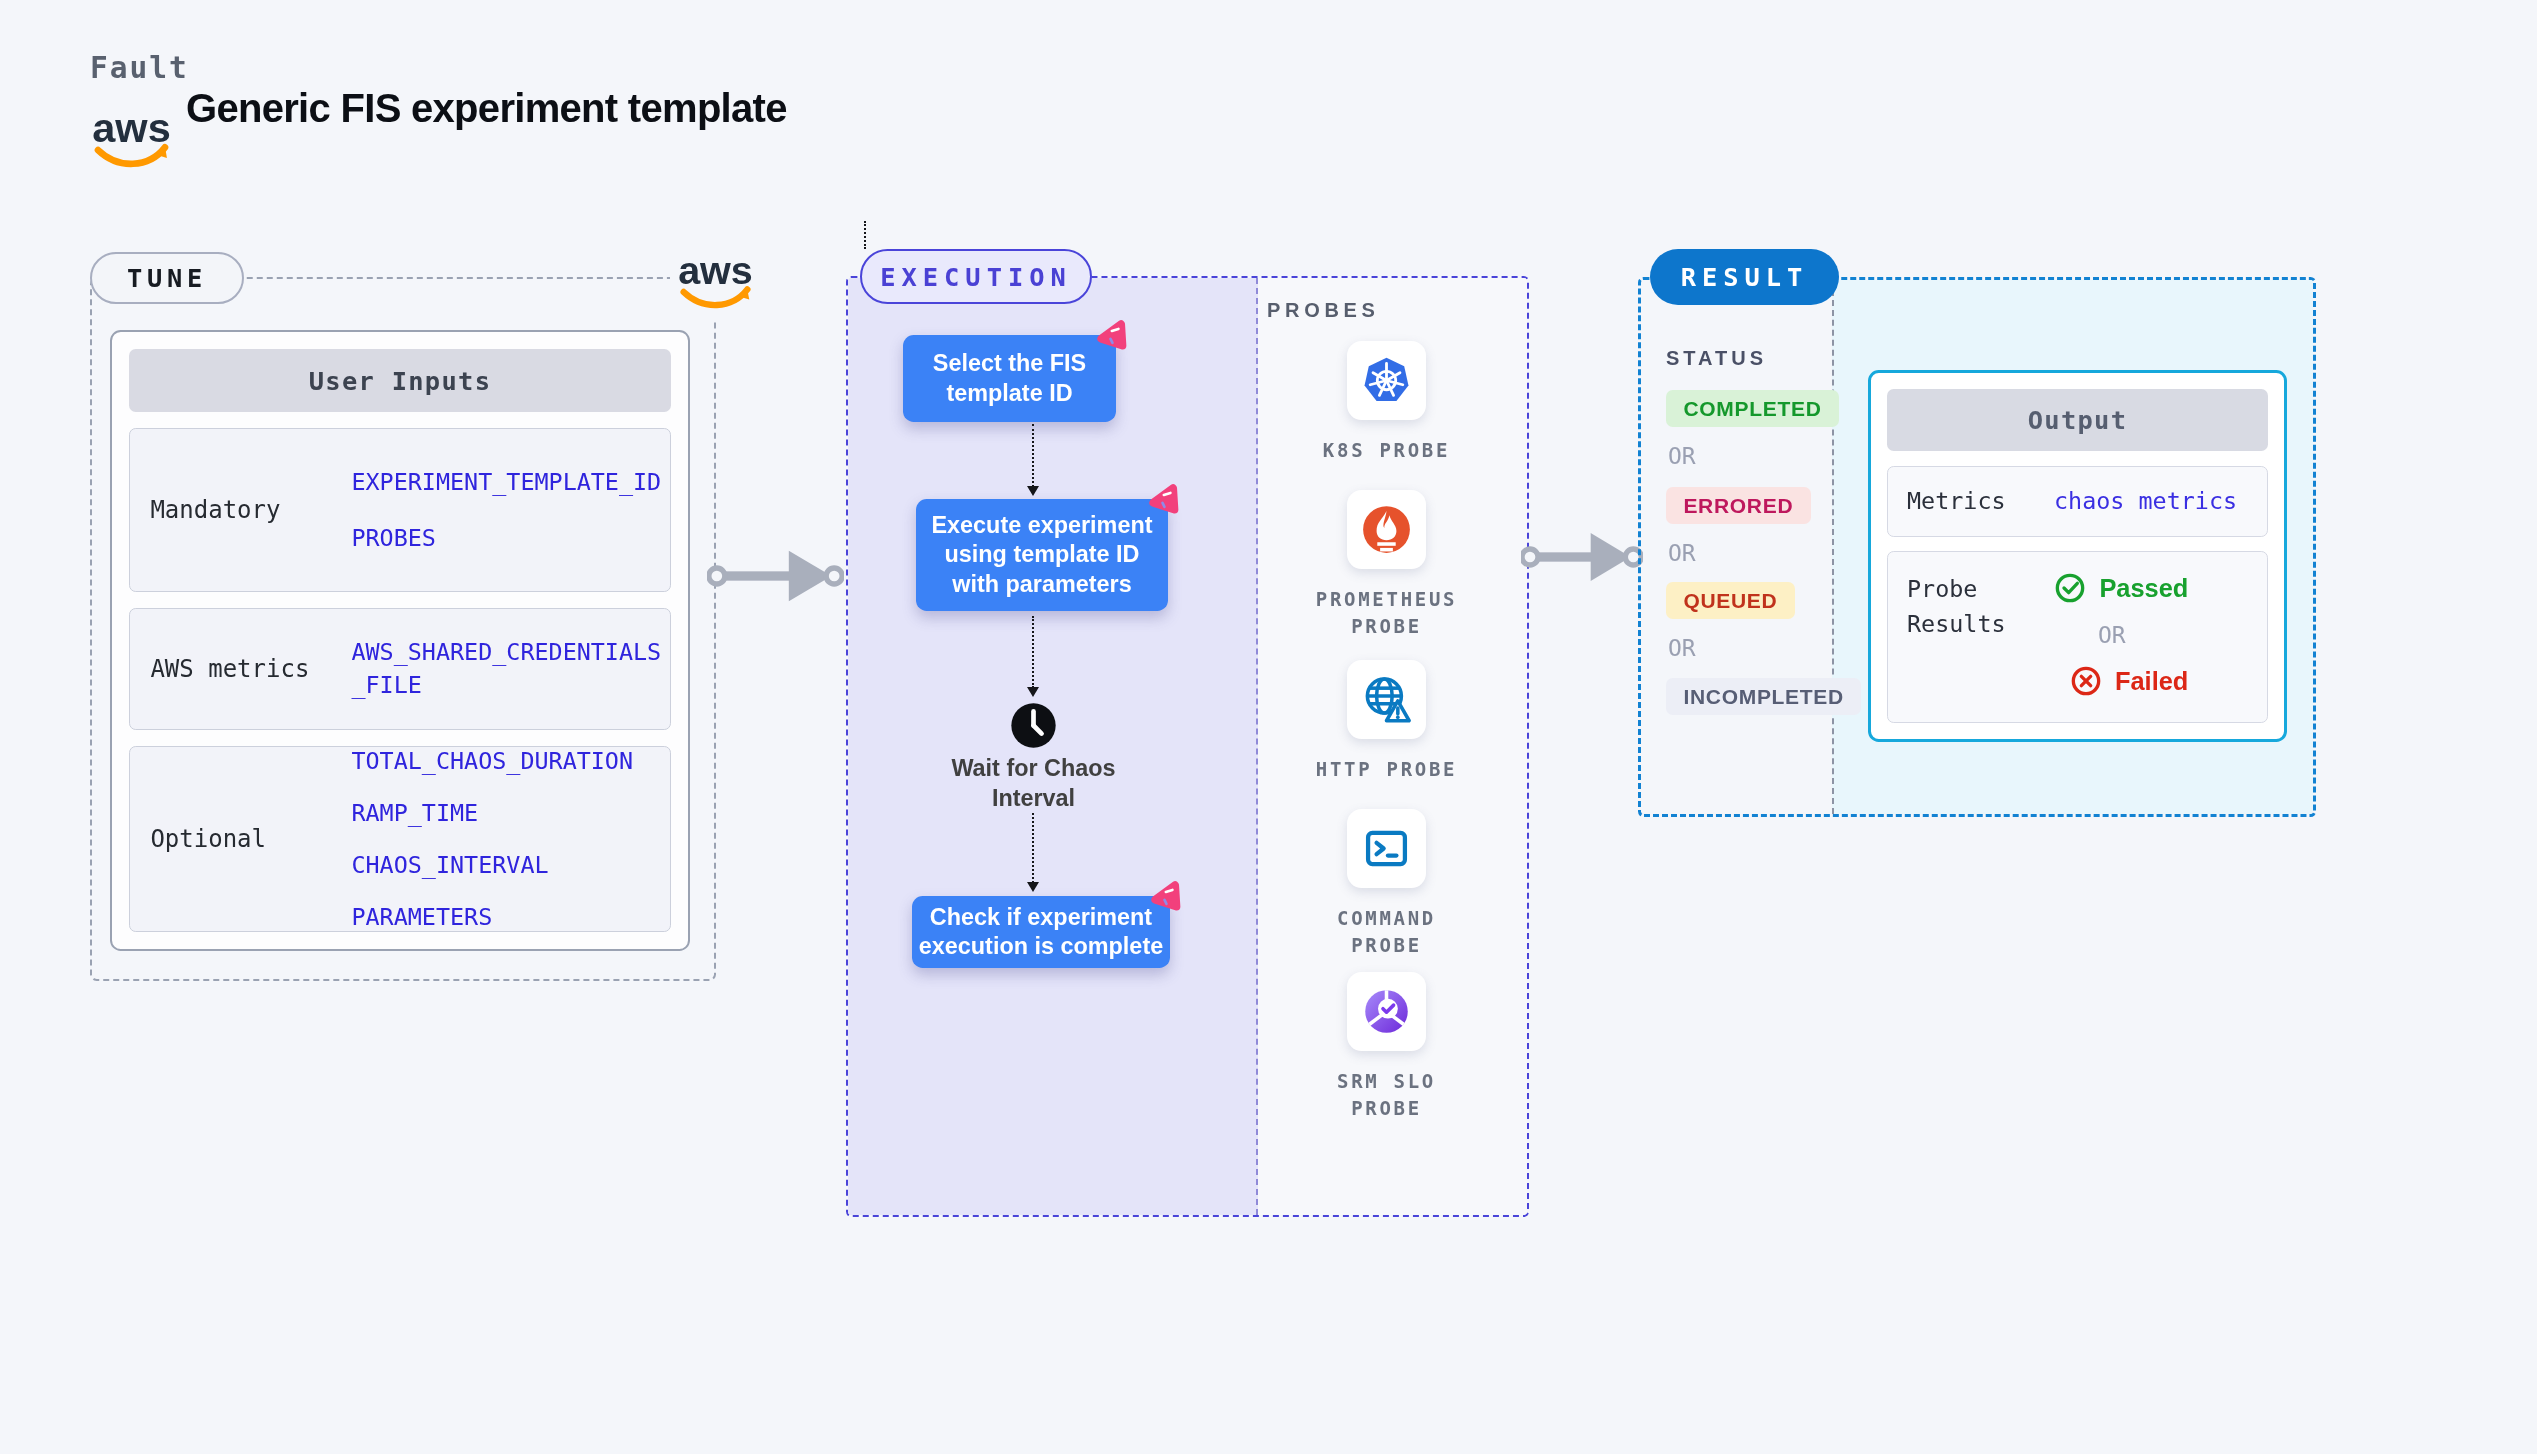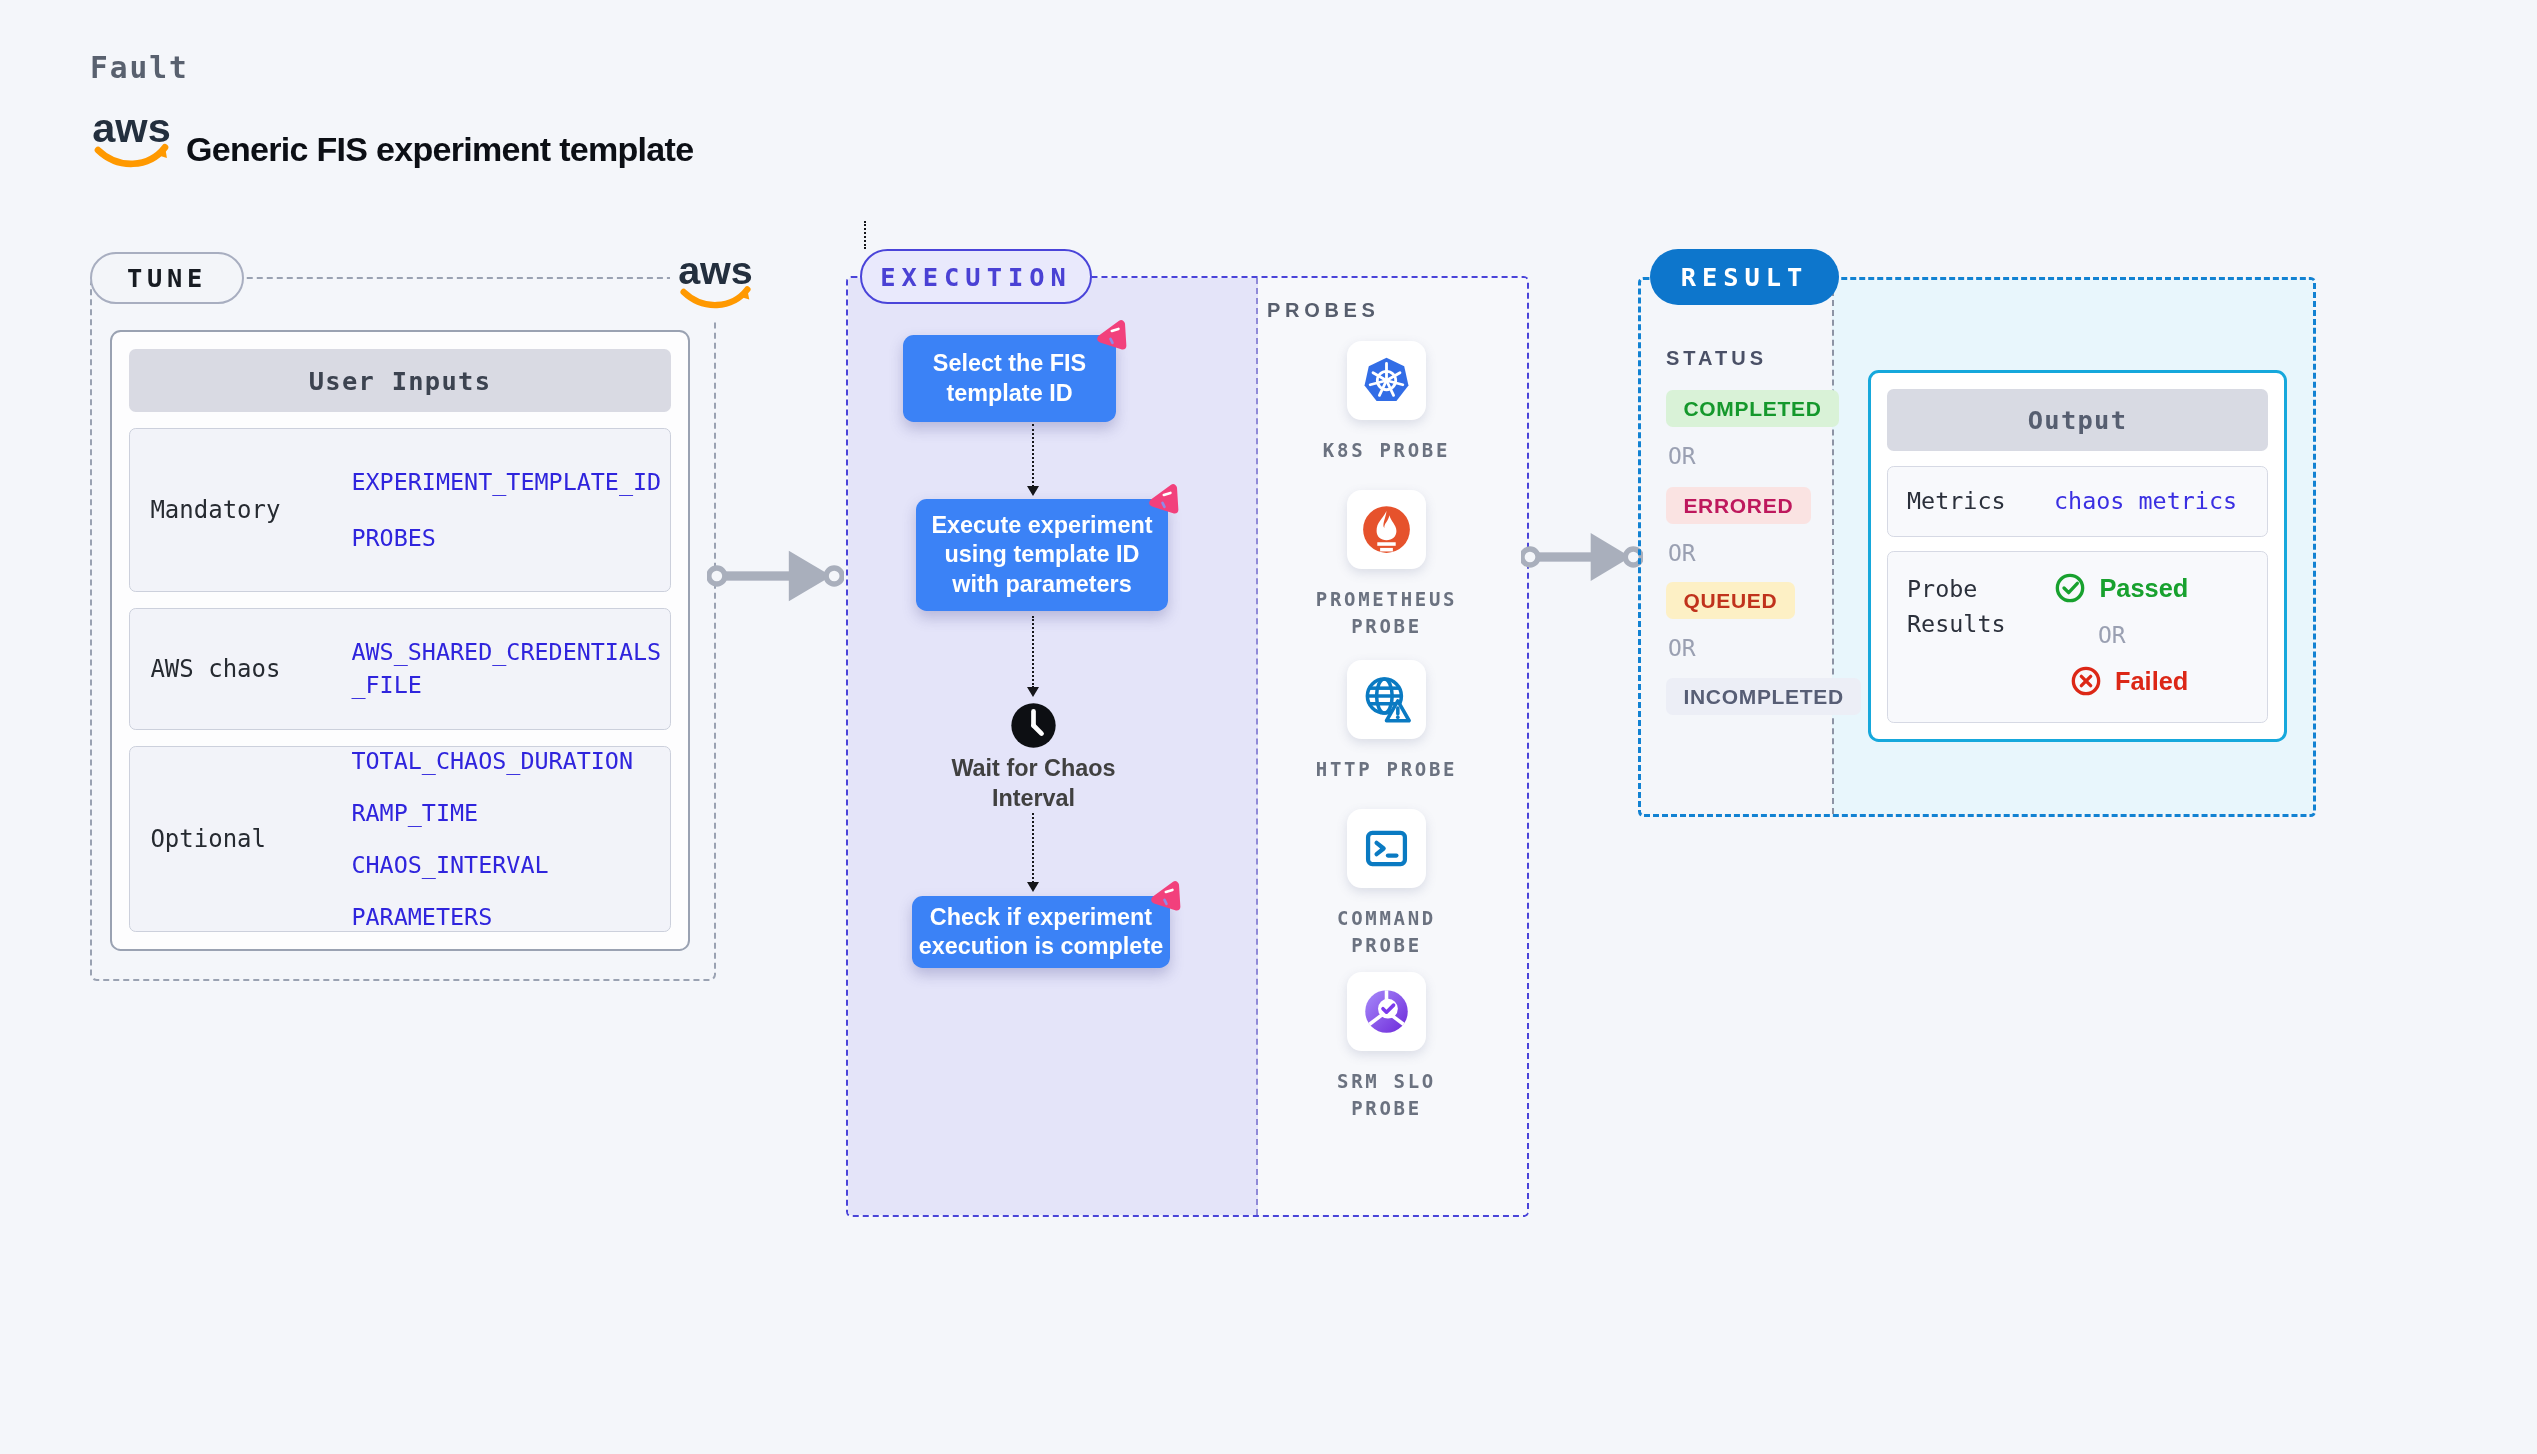--- a/index.html
+++ b/index.html
@@ -4,21 +4,21 @@
 <style>
   html,body{margin:0;padding:0;}
   body{width:2538px;height:1455px;overflow:hidden;}
   .canvas{position:relative;width:2538px;height:1455px;background:#f4f6fa;
           font-family:"DejaVu Sans Mono",monospace;color:#22262e;}
   .abs{position:absolute;}
 
   
   .brand{left:90px;top:51px;font-size:29.5px;letter-spacing:2px;color:#59616f;font-weight:bold;}
   .page-title{left:186px;top:86px;font-family:"Liberation Sans",sans-serif;font-weight:bold;
-              font-size:34px;color:#0c0f15;letter-spacing:-0.7px;margin-top:44px;}
+              font-size:40px;color:#0c0f15;letter-spacing:-0.7px;}
   .aws-wrap{display:flex;align-items:center;justify-content:center;background:#f4f6fa;}
 
   
   .pill{position:absolute;display:flex;align-items:center;justify-content:center;
         border-radius:47px;font-weight:bold;box-sizing:border-box;}
   .pill-tune{left:90px;top:252px;width:154px;height:52px;background:#f3f5f9;
              border:2.7px solid #a8aec0;color:#171b22;font-size:25.4px;letter-spacing:4.7px;}
   .pill-exec{left:860px;top:249px;width:232px;height:55px;background:#e9e9fc;
              border:2.7px solid #4a44d9;color:#4a41d4;font-size:25.4px;letter-spacing:6px;}
   .pill-result{left:1650px;top:249px;width:189px;height:56px;background:#0d76cc;
@@ -125,21 +125,21 @@
 
     <div class="ui-row row-mandatory">
       <div class="lbl">Mandatory</div>
       <div class="vals">
         <span>EXPERIMENT_TEMPLATE_ID</span>
         <span>PROBES</span>
       </div>
     </div>
 
     <div class="ui-row row-secret">
-      <div class="lbl">AWS chaos</div>
+      <div class="lbl">AWS metrics</div>
       <div class="vals" style="gap:5.4px;">
         <span>AWS_SHARED_CREDENTIALS</span>
         <span>_FILE</span>
       </div>
     </div>
 
     <div class="ui-row row-optional">
       <div class="lbl">Optional</div>
       <div class="vals">
         <span>TOTAL_CHAOS_DURATION</span>

